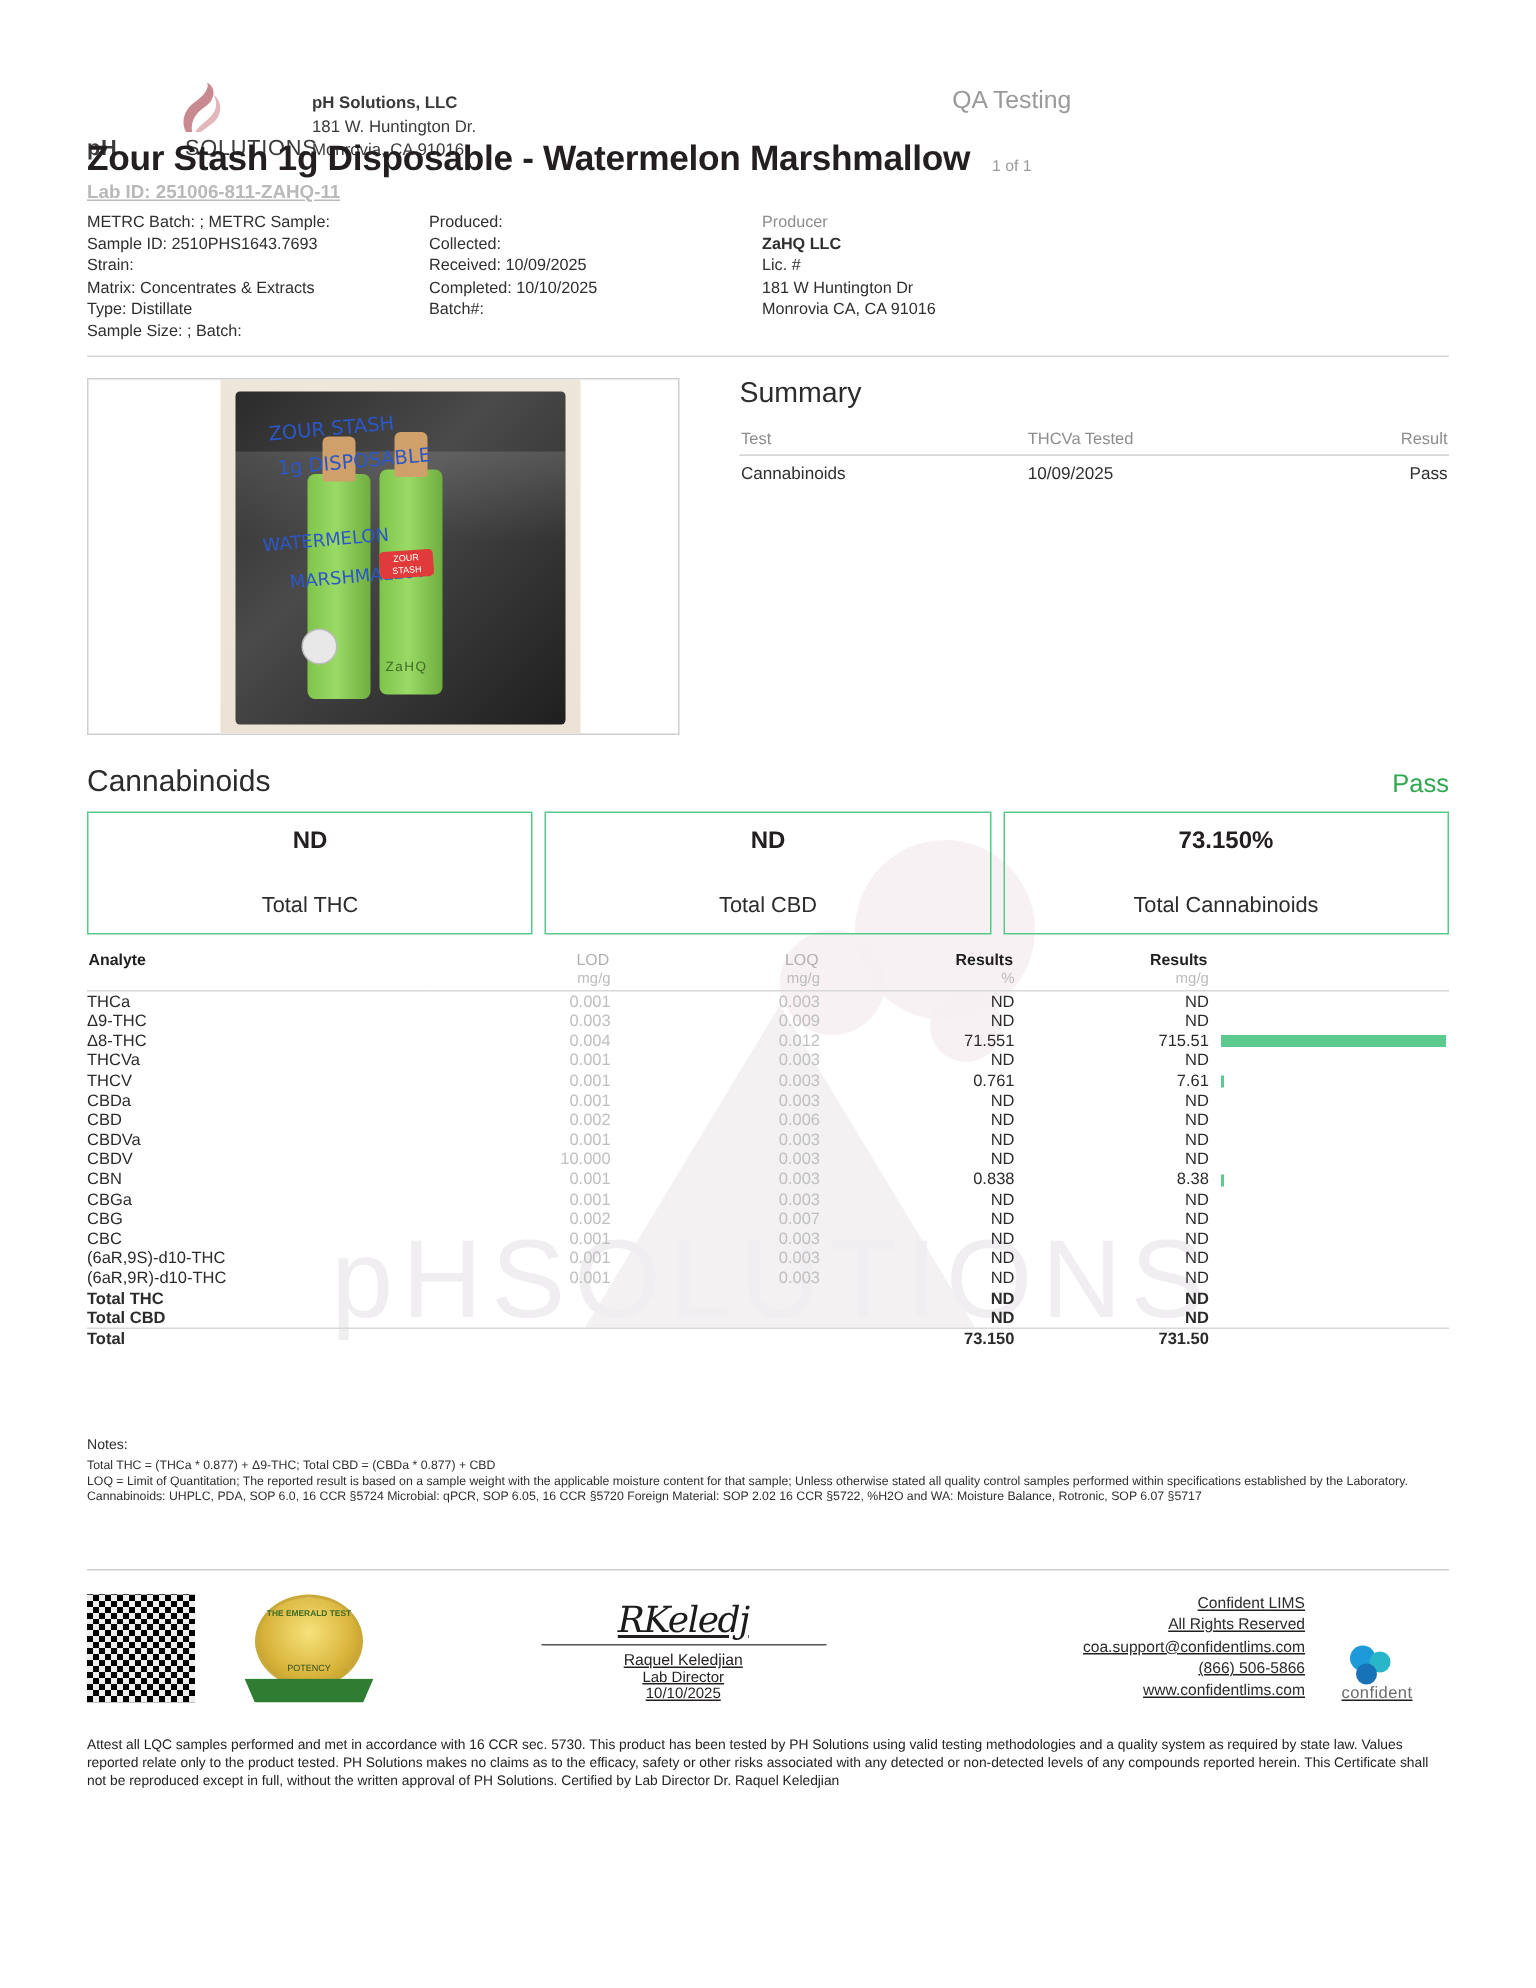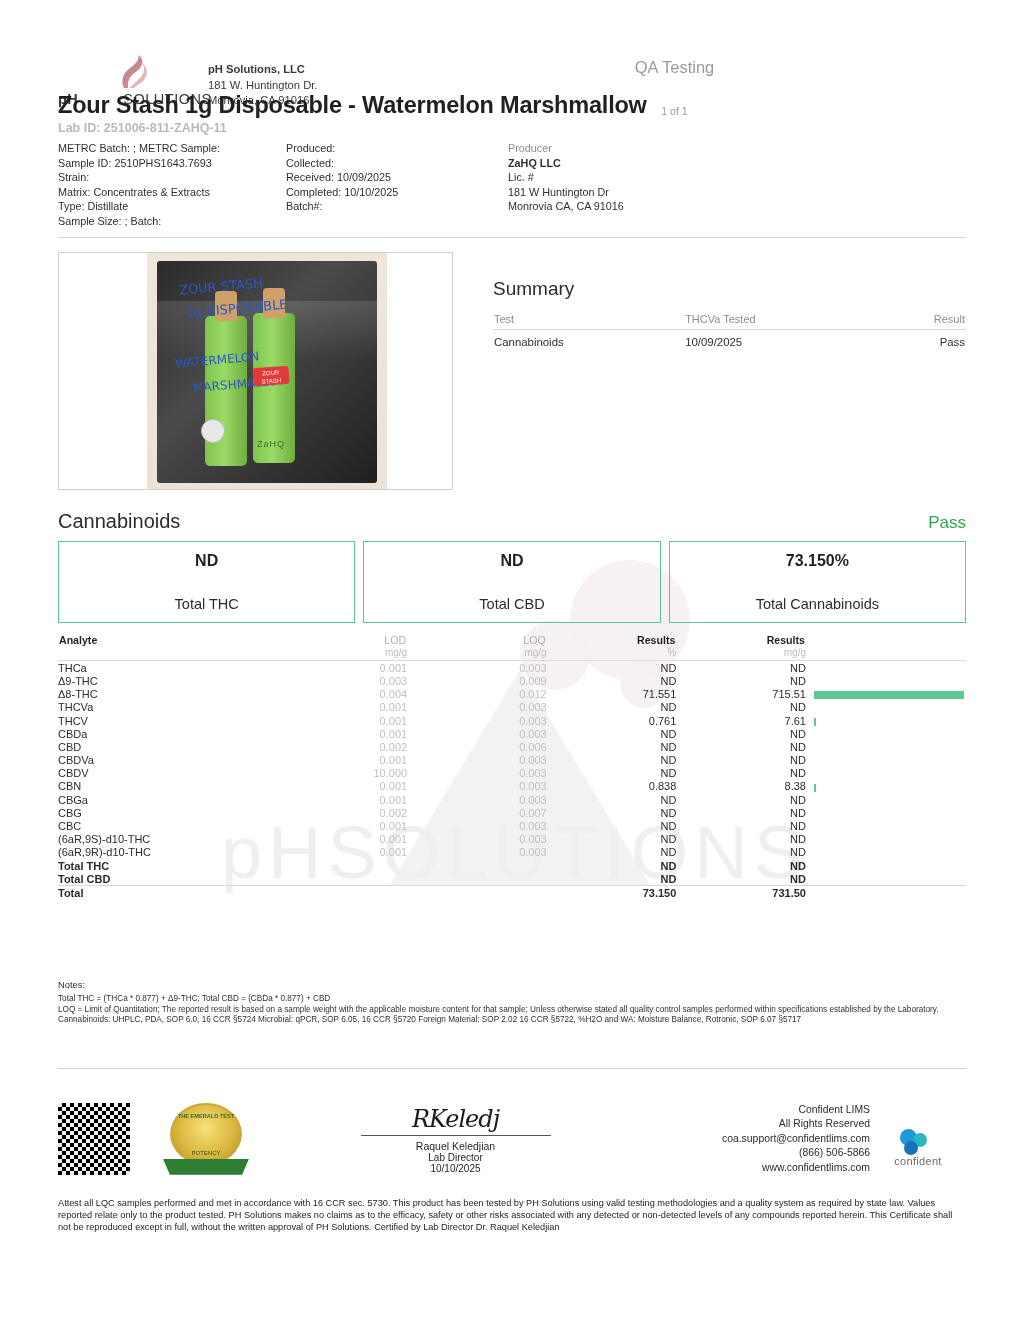--- a/index.html
+++ b/index.html
@@ -113,20 +113,21 @@
     font-size: 23.5px;
     font-weight: 700;
     margin-top: 10px;
     letter-spacing: -0.2px;
   }
   .labid {
     font-size: 12.5px;
     font-weight: 700;
     color: #b9b9b9;
     margin-top: 2px;
+    text-decoration: underline;
   }
 
   
   .meta {
     display: flex;
     margin-top: 6px;
     border-bottom: 1px solid #d8d8d8;
     padding-bottom: 8px;
   }
   .meta-col { font-size: 10.8px; line-height: 14.6px; color: #2f2f2f; }
@@ -221,21 +222,20 @@
     left: 44px; top: 158px;
     width: 24px; height: 24px;
     border-radius: 50%;
     background: #e8e8e8;
     border: 1px solid #bbb;
   }
 
   .summary {
     flex: 1;
     padding-left: 40px;
-    margin-top: 26px;
   }
   .summary h2 {
     font-size: 19px;
     font-weight: 400;
     margin: 0 0 12px 0;
     color: #2c2c2c;
   }
   .sum-table { width: 100%; border-collapse: collapse; }
   .sum-table th {
     font-size: 11px;
@@ -334,36 +334,37 @@
     display: inline-block;
     height: 8px;
     width: 2px;
     background: #5cc98e;
     vertical-align: middle;
   }
   .total-line td { border-top: 1px solid #d8d8d8; }
 
   
   .notes {
-    margin-top: 80px;
+    margin-top: 58px;
     font-size: 8.2px;
     color: #2f2f2f;
     line-height: 10.5px;
   }
   .notes .nt-title { font-size: 9.4px; margin-bottom: 4px; }
 
   
   .footer-rule {
     border-top: 1px solid #cfcfcf;
     margin-top: 42px;
   }
   .footer {
     display: flex;
-    align-items: center;
-    padding-top: 34px;
+    align-items: flex-end;
+    padding-top: 16px;
+    text-decoration: underline;
   }
   .qr {
     width: 72px; height: 72px;
     background:
       repeating-linear-gradient(90deg, #111 0 4px, #fff 4px 8px),
       repeating-linear-gradient(0deg, #111 0 4px, #fff 4px 8px);
     background-blend-mode: difference;
   }
   .badge {
     width: 100px;

